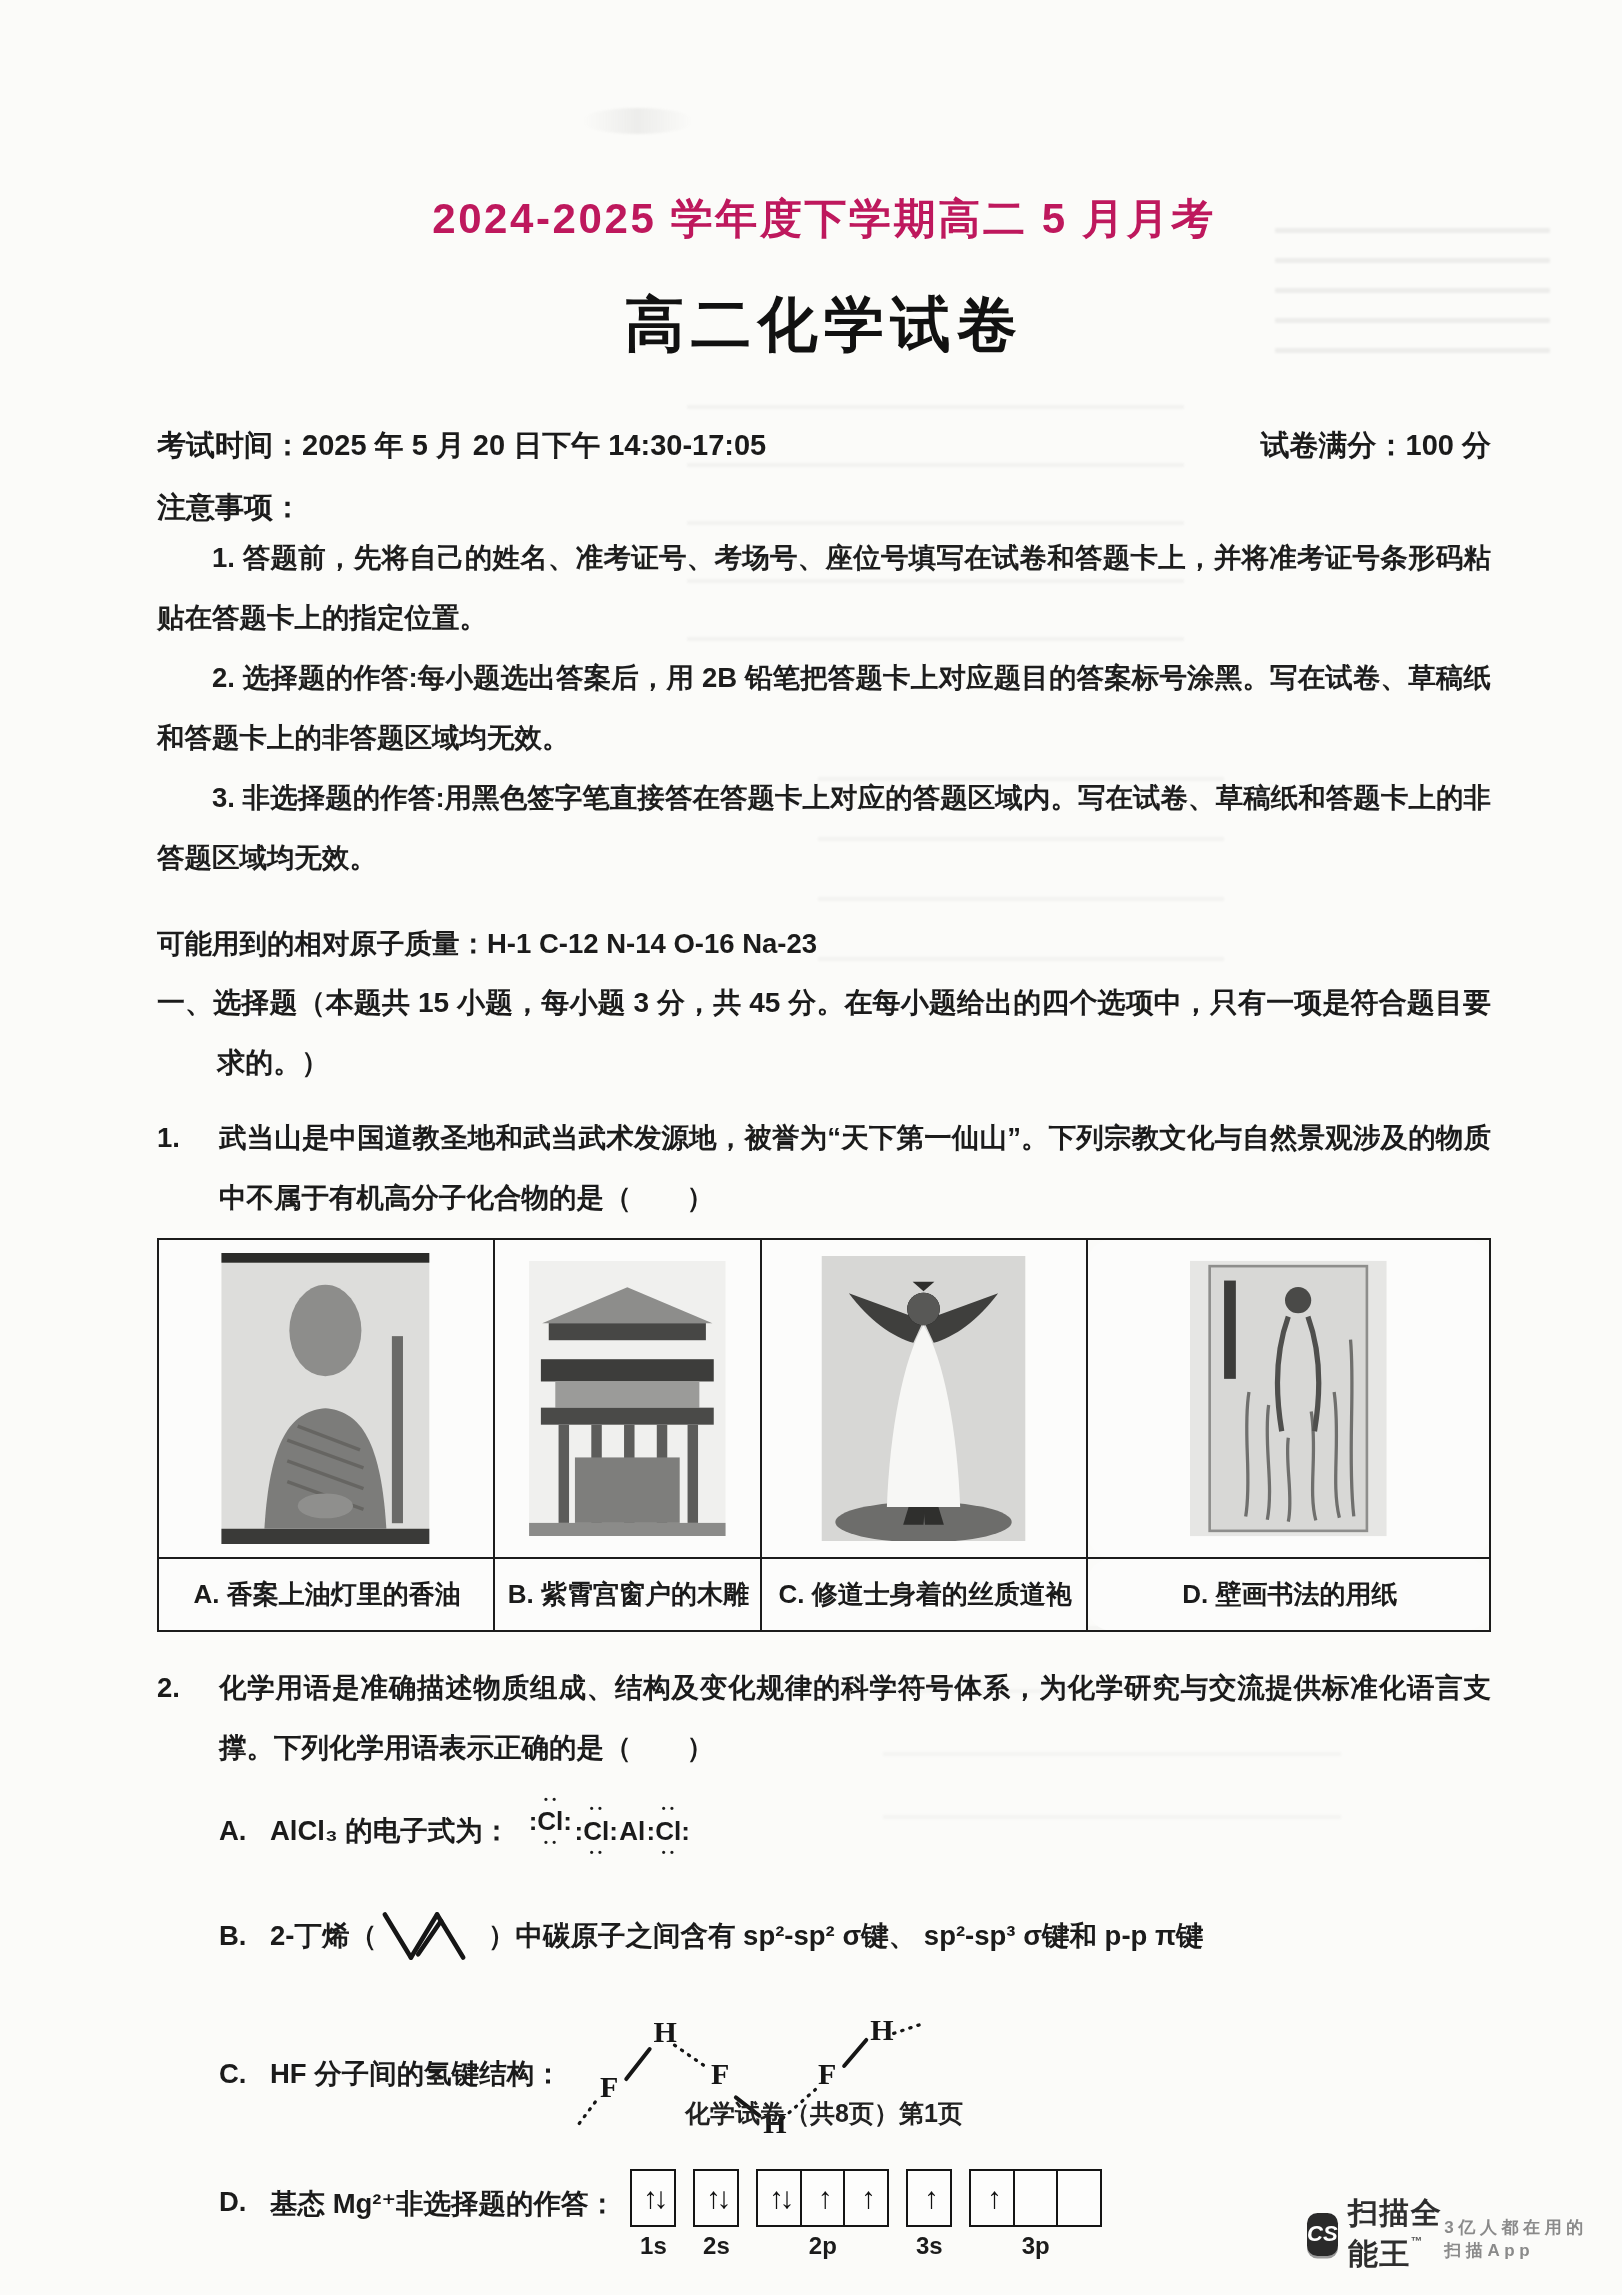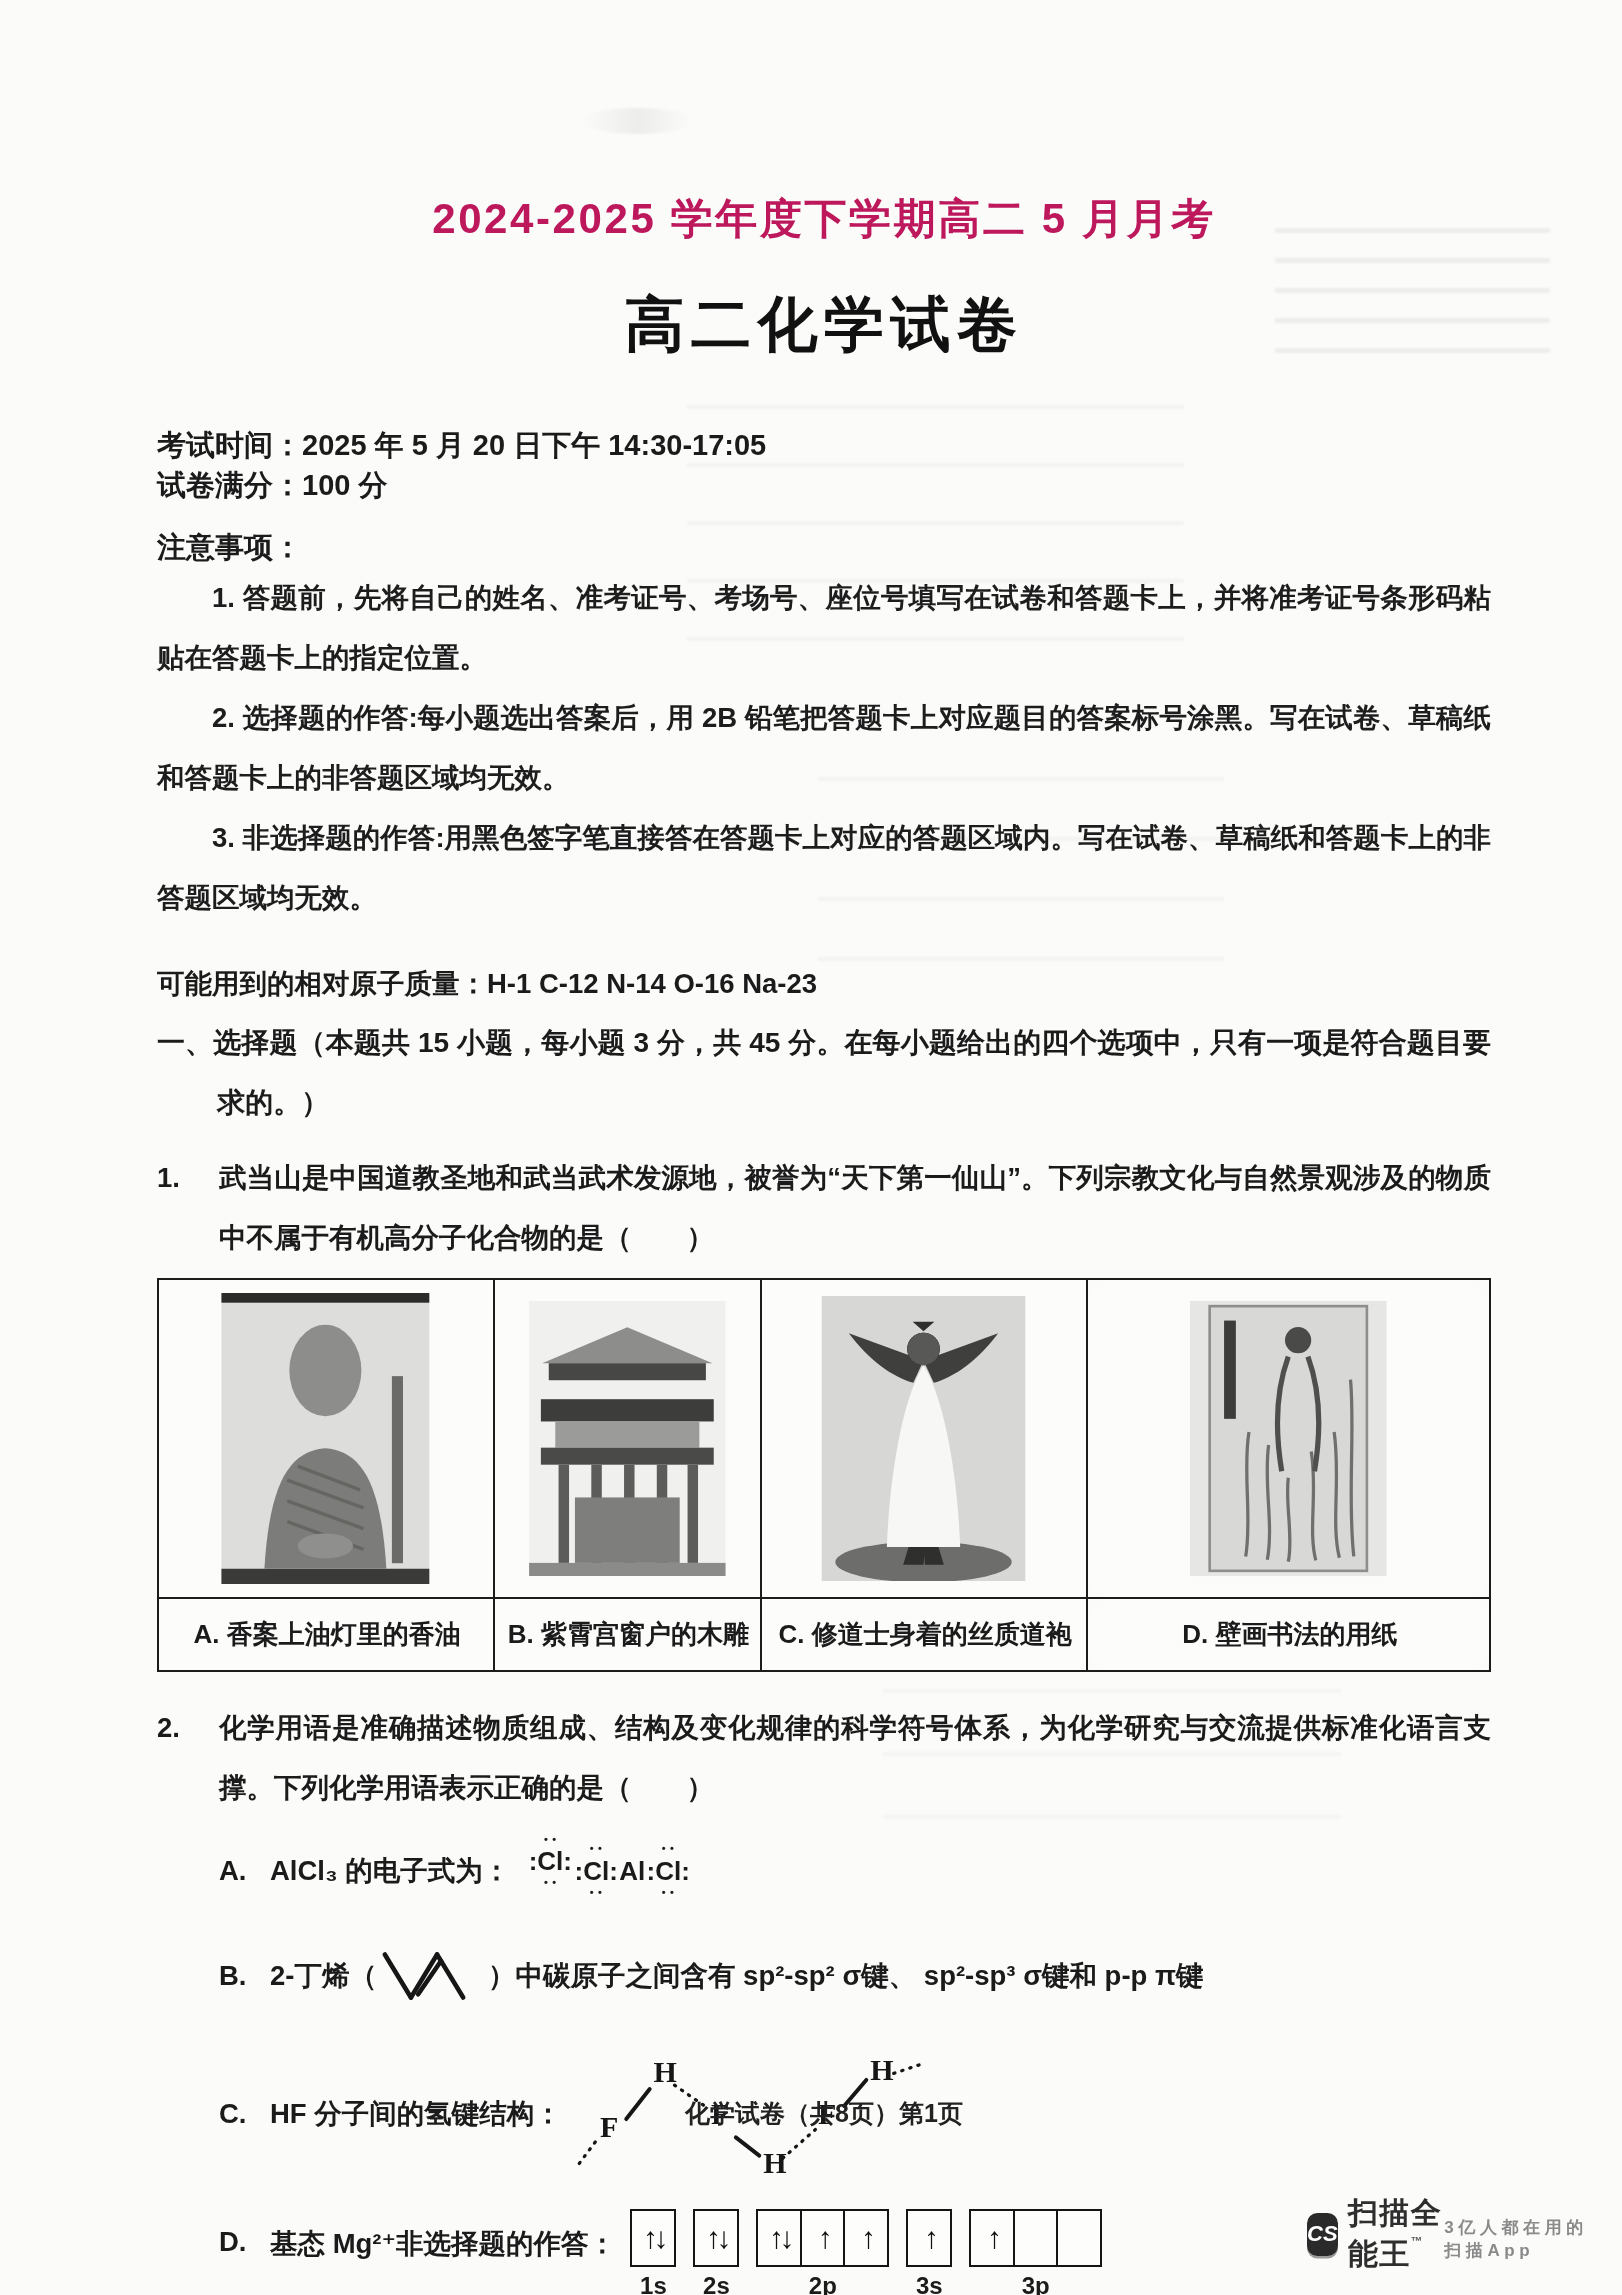--- a/index.html
+++ b/index.html
@@ -19,21 +19,21 @@
     text-align:center;font-size:42px;font-weight:700;letter-spacing:2.6px;
     color:#be185d;
   }
   .title2{
     text-align:center;font-size:60px;font-weight:700;letter-spacing:6.5px;
     margin-top:38px;color:#111;
   }
 
   .meta-row{
     display:flex;justify-content:space-between;align-items:baseline;
-    margin-top:60px;font-size:29px;font-weight:700;flex-direction:column;
+    margin-top:60px;font-size:29px;font-weight:700;
   }
   .notes-heading{margin-top:22px;font-size:29px;font-weight:700;}
 
   .note{
     font-size:27.5px;font-weight:600;line-height:60px;
     text-indent:2em;text-align:justify;color:#1d1d1d;
   }
   .note + .note{margin-top:0;}
 
   .atomic{margin-top:38px;font-size:27.5px;font-weight:700;}

